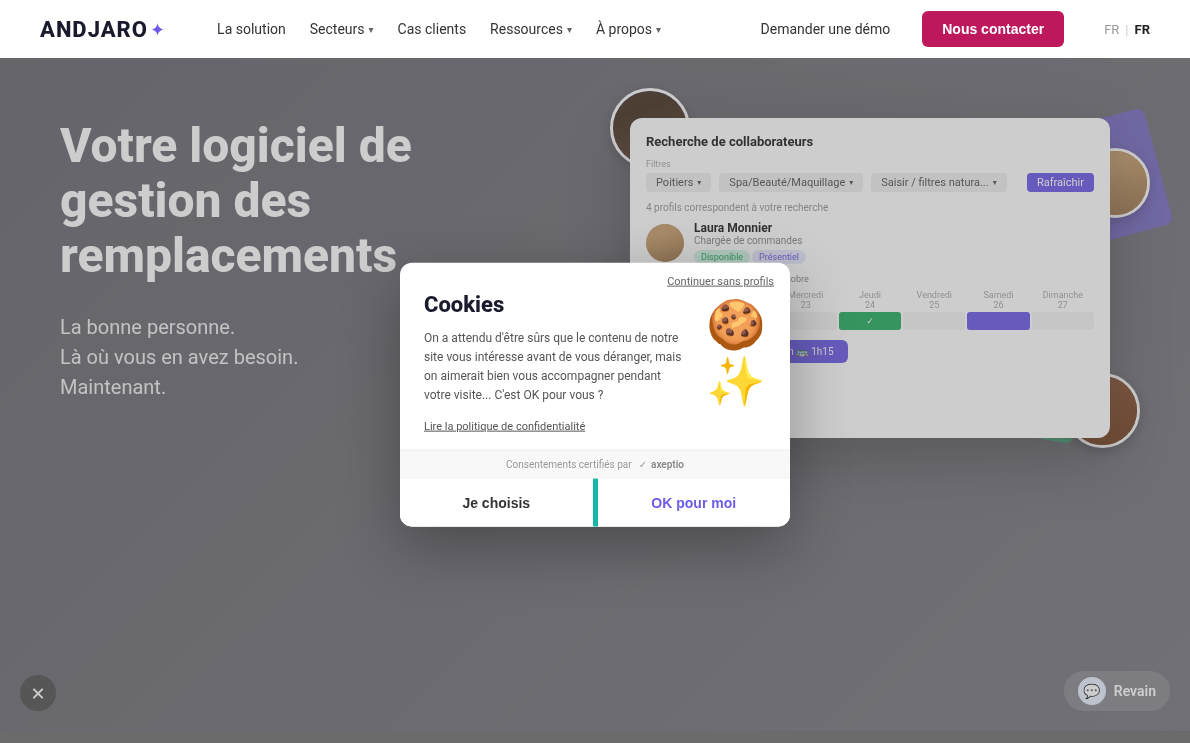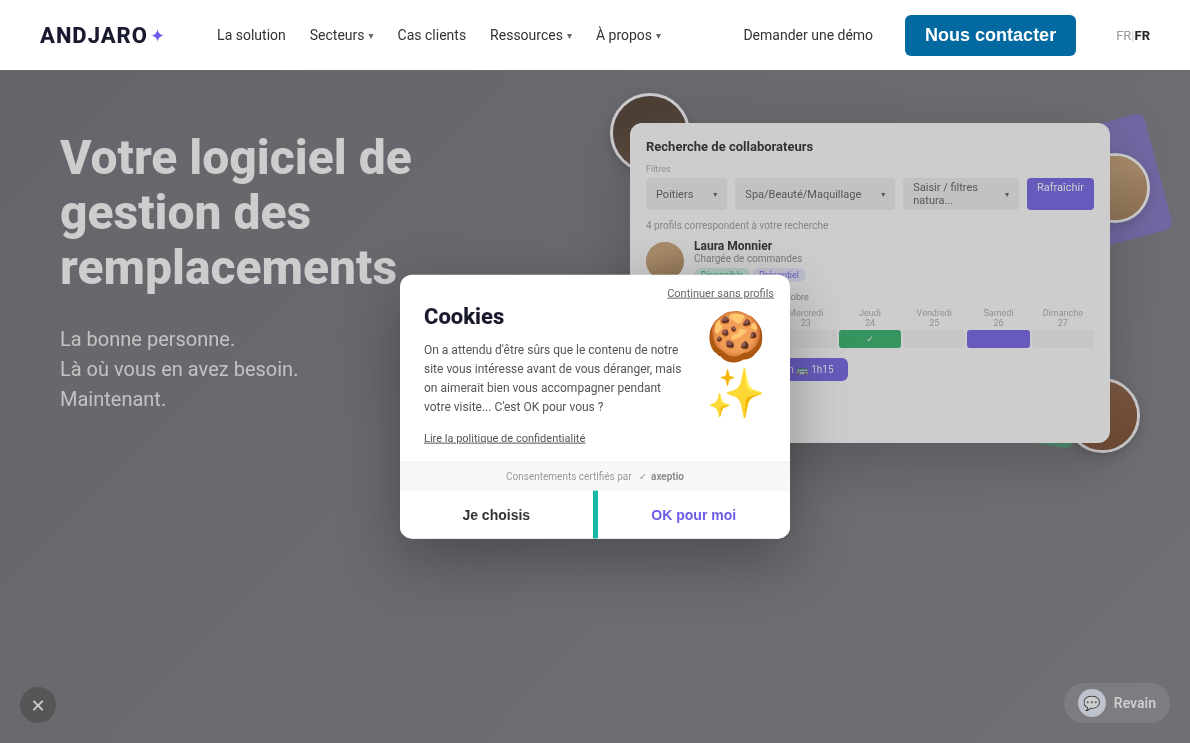--- a/index.html
+++ b/index.html
@@ -8,21 +8,21 @@
       background: #6b6b6b;
       width: 1190px;
       min-height: 743px;
       overflow: hidden;
       position: relative;
     }
 
     
     nav {
       background: #fff;
-      height: 70px;
+      height: 58px;
       display: flex;
       align-items: center;
       padding: 15px 40px;
       gap: 32px;
       position: relative;
       z-index: 10;
     }
     .logo {
       display: flex;
       align-items: center;
@@ -53,33 +53,34 @@
       display: flex;
       align-items: center;
       gap: 4px;
       white-space: nowrap;
     }
     .nav-link .chevron {
       font-size: 10px;
       color: #666;
     }
     .nav-cta {
-      background: #0369a1;
+      background: #be185d;
       color: #fff;
       border: none;
       padding: 10px 20px;
       border-radius: 6px;
-      font-size: 18px;
+      font-size: 14px;
       font-weight: 600;
       cursor: pointer;
       white-space: nowrap;
     }
     .nav-lang {
       display: flex;
       align-items: center;
+      gap: 6px;
       font-size: 13px;
       color: #555;
       margin-left: 8px;
     }
     .nav-lang .active-lang {
       font-weight: 700;
       color: #222;
     }
 
     
@@ -143,21 +144,21 @@
       margin-bottom: 10px;
     }
     .filter-pill {
       background: #f0f0f0;
       border-radius: 4px;
       padding: 3px 10px;
       font-size: 11px;
       color: #555;
       display: flex;
       align-items: center;
-      gap: 20px;
+      gap: 4px;
       justify-content: space-between;
     }
     .filter-pill .arrow { font-size: 8px; }
     .search-btn {
       background: #6c5ce7;
       color: #fff;
       border-radius: 4px;
       padding: 3px 10px;
       font-size: 11px;
       margin-left: auto;
@@ -456,21 +457,21 @@
 
   <div class="hero-left">
     <h1 class="hero-title">Votre logiciel de gestion des remplacements</h1>
     <p class="hero-subtitle">
       La bonne personne.<br>
       Là où vous en avez besoin.<br>
       Maintenant.
     </p>
   </div>
 
-  <div class="hero-image" style="right:30px;top:23px;">
+  <div class="hero-image" style="right:30px;top:30px;">
 
     <div class="shape-top-right"></div>
     <div class="shape-bottom-left"></div>
 
     <div class="float-avatar float-avatar-1">
       <div class="face-dark"></div>
     </div>
     <div class="float-avatar float-avatar-2">
       <div class="face-light"></div>
     </div>

